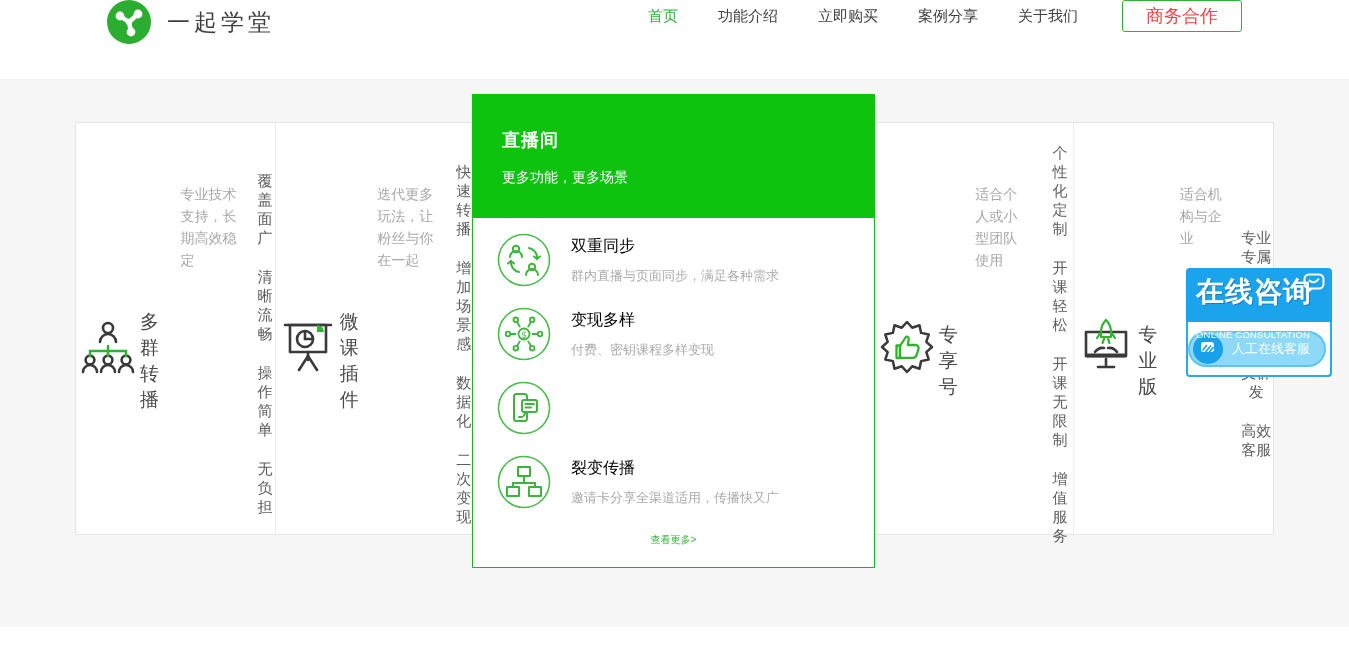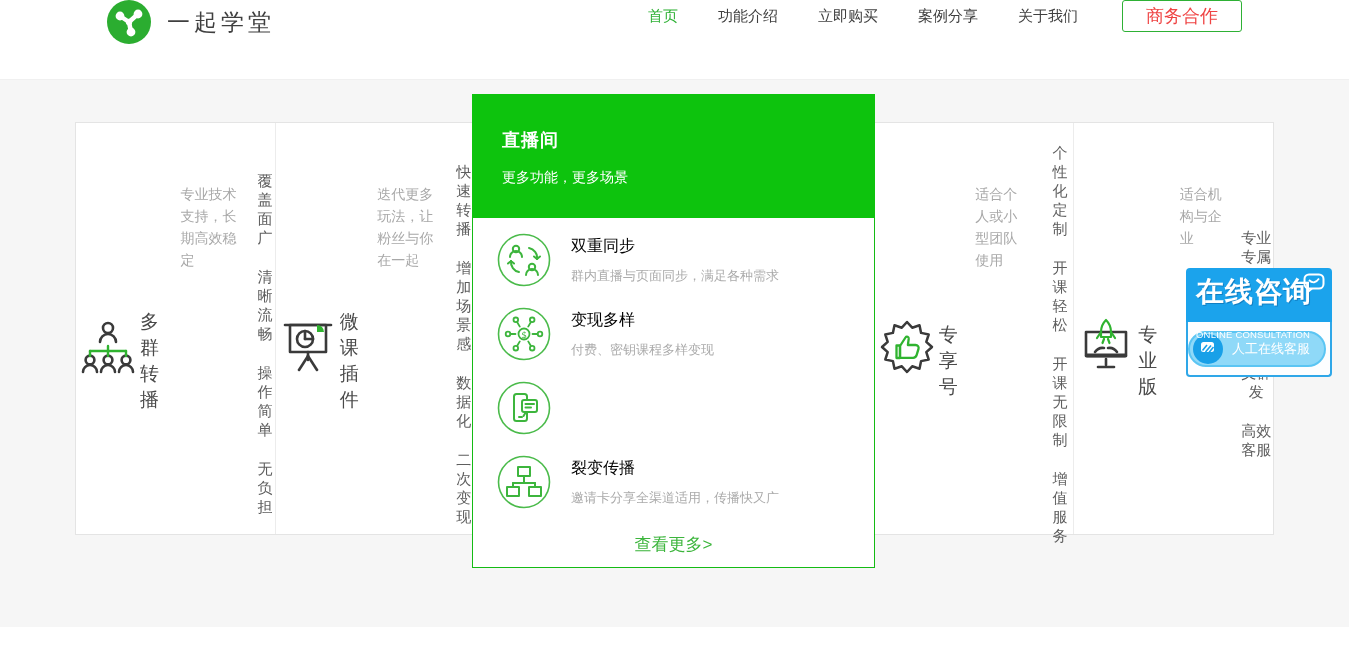--- a/index.html
+++ b/index.html
@@ -37,21 +37,21 @@
   .popup { position:absolute; left:472px; top:14px; width:403px; height:474px; z-index:3; }
   .popup-header { height:124px; background:#0DC30D; color:#fff; padding:34px 30px 0 30px; }
   .popup-title { font-size:18px; font-weight:bold; letter-spacing:1px; }
   .popup-subtitle { font-size:14px; margin-top:17px; }
   .popup-body { background:#fff; border:1px solid #14bb14; border-top:none; height:350px; padding:15px 24px 0 24px; }
   .popup-item { display:flex; align-items:center; margin-bottom:20px; cursor:pointer; }
   .popup-item-icon { width:54px; height:54px; flex:0 0 54px; }
   .popup-item-text { margin-left:20px; }
   .popup-item-title { font-size:16px; color:#000000; }
   .popup-item-desc { font-size:13px; color:#ababab; margin-top:10px; }
-  .more-link { display:block; text-align:center; font-size:17px; color:#3cb53c; text-decoration:none; margin-top:24px; cursor:pointer; }
+  .more-link { display:block; text-align:center; font-size:10px; color:#3cb53c; text-decoration:none; margin-top:24px; cursor:pointer; }
 
   
   .chat-widget { position:absolute; left:1186px; top:188px; width:146px; z-index:4; }
   .cw-header { background:#1BA3EC; border-radius:4px 4px 0 0; color:#fff; height:54px; padding:5px 6px 0 10px; position:relative; cursor:pointer; }
   .cw-title { font-size:28px; font-weight:bold; letter-spacing:1px; text-shadow:1px 1px 0 rgba(0,60,120,.35); }
   .cw-bubble { position:absolute; top:3px; right:5px; width:26px; height:26px; }
   .cw-sub { font-size:9.5px; letter-spacing:.2px; margin-top:18px; white-space:nowrap; }
   .cw-body { background:#fdfeff; border:2px solid #2FA7E8; border-top:none; border-radius:0 0 4px 4px;
              height:55px; display:flex; align-items:center; }
   .cw-pill { display:flex; align-items:center; gap:9px; background:#8FD9F8; border:2px solid #5BC5F3;

